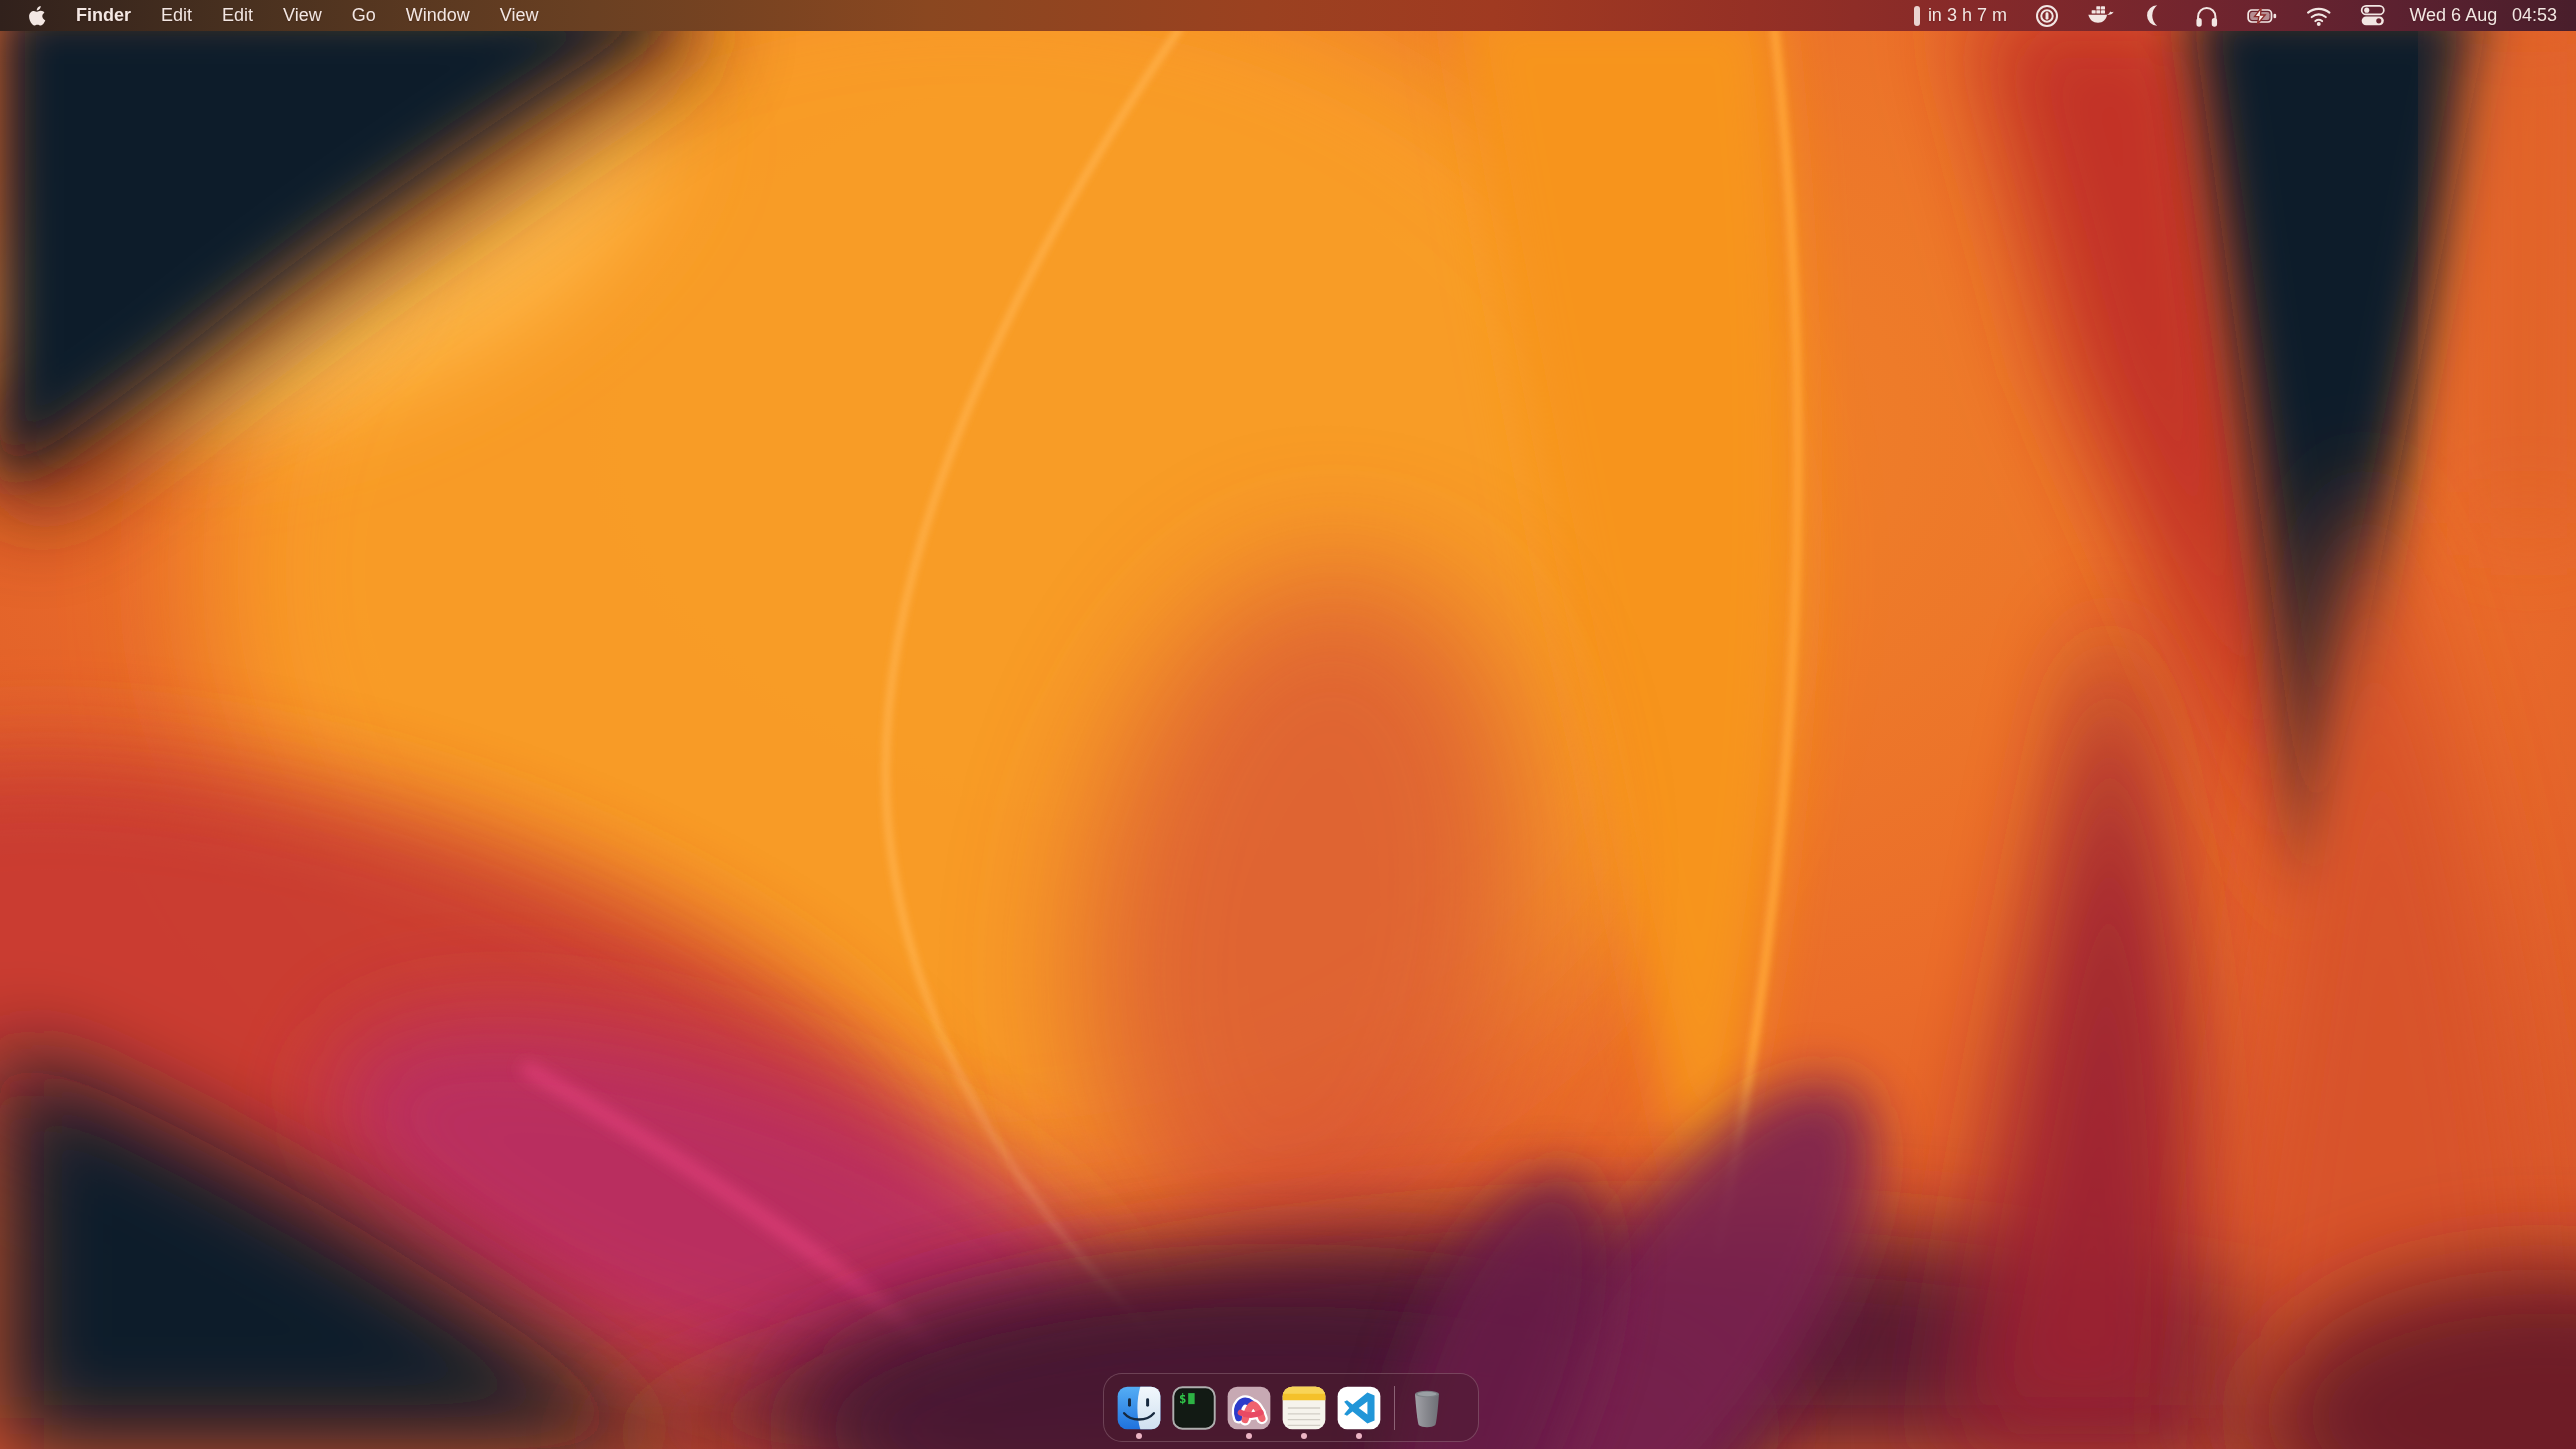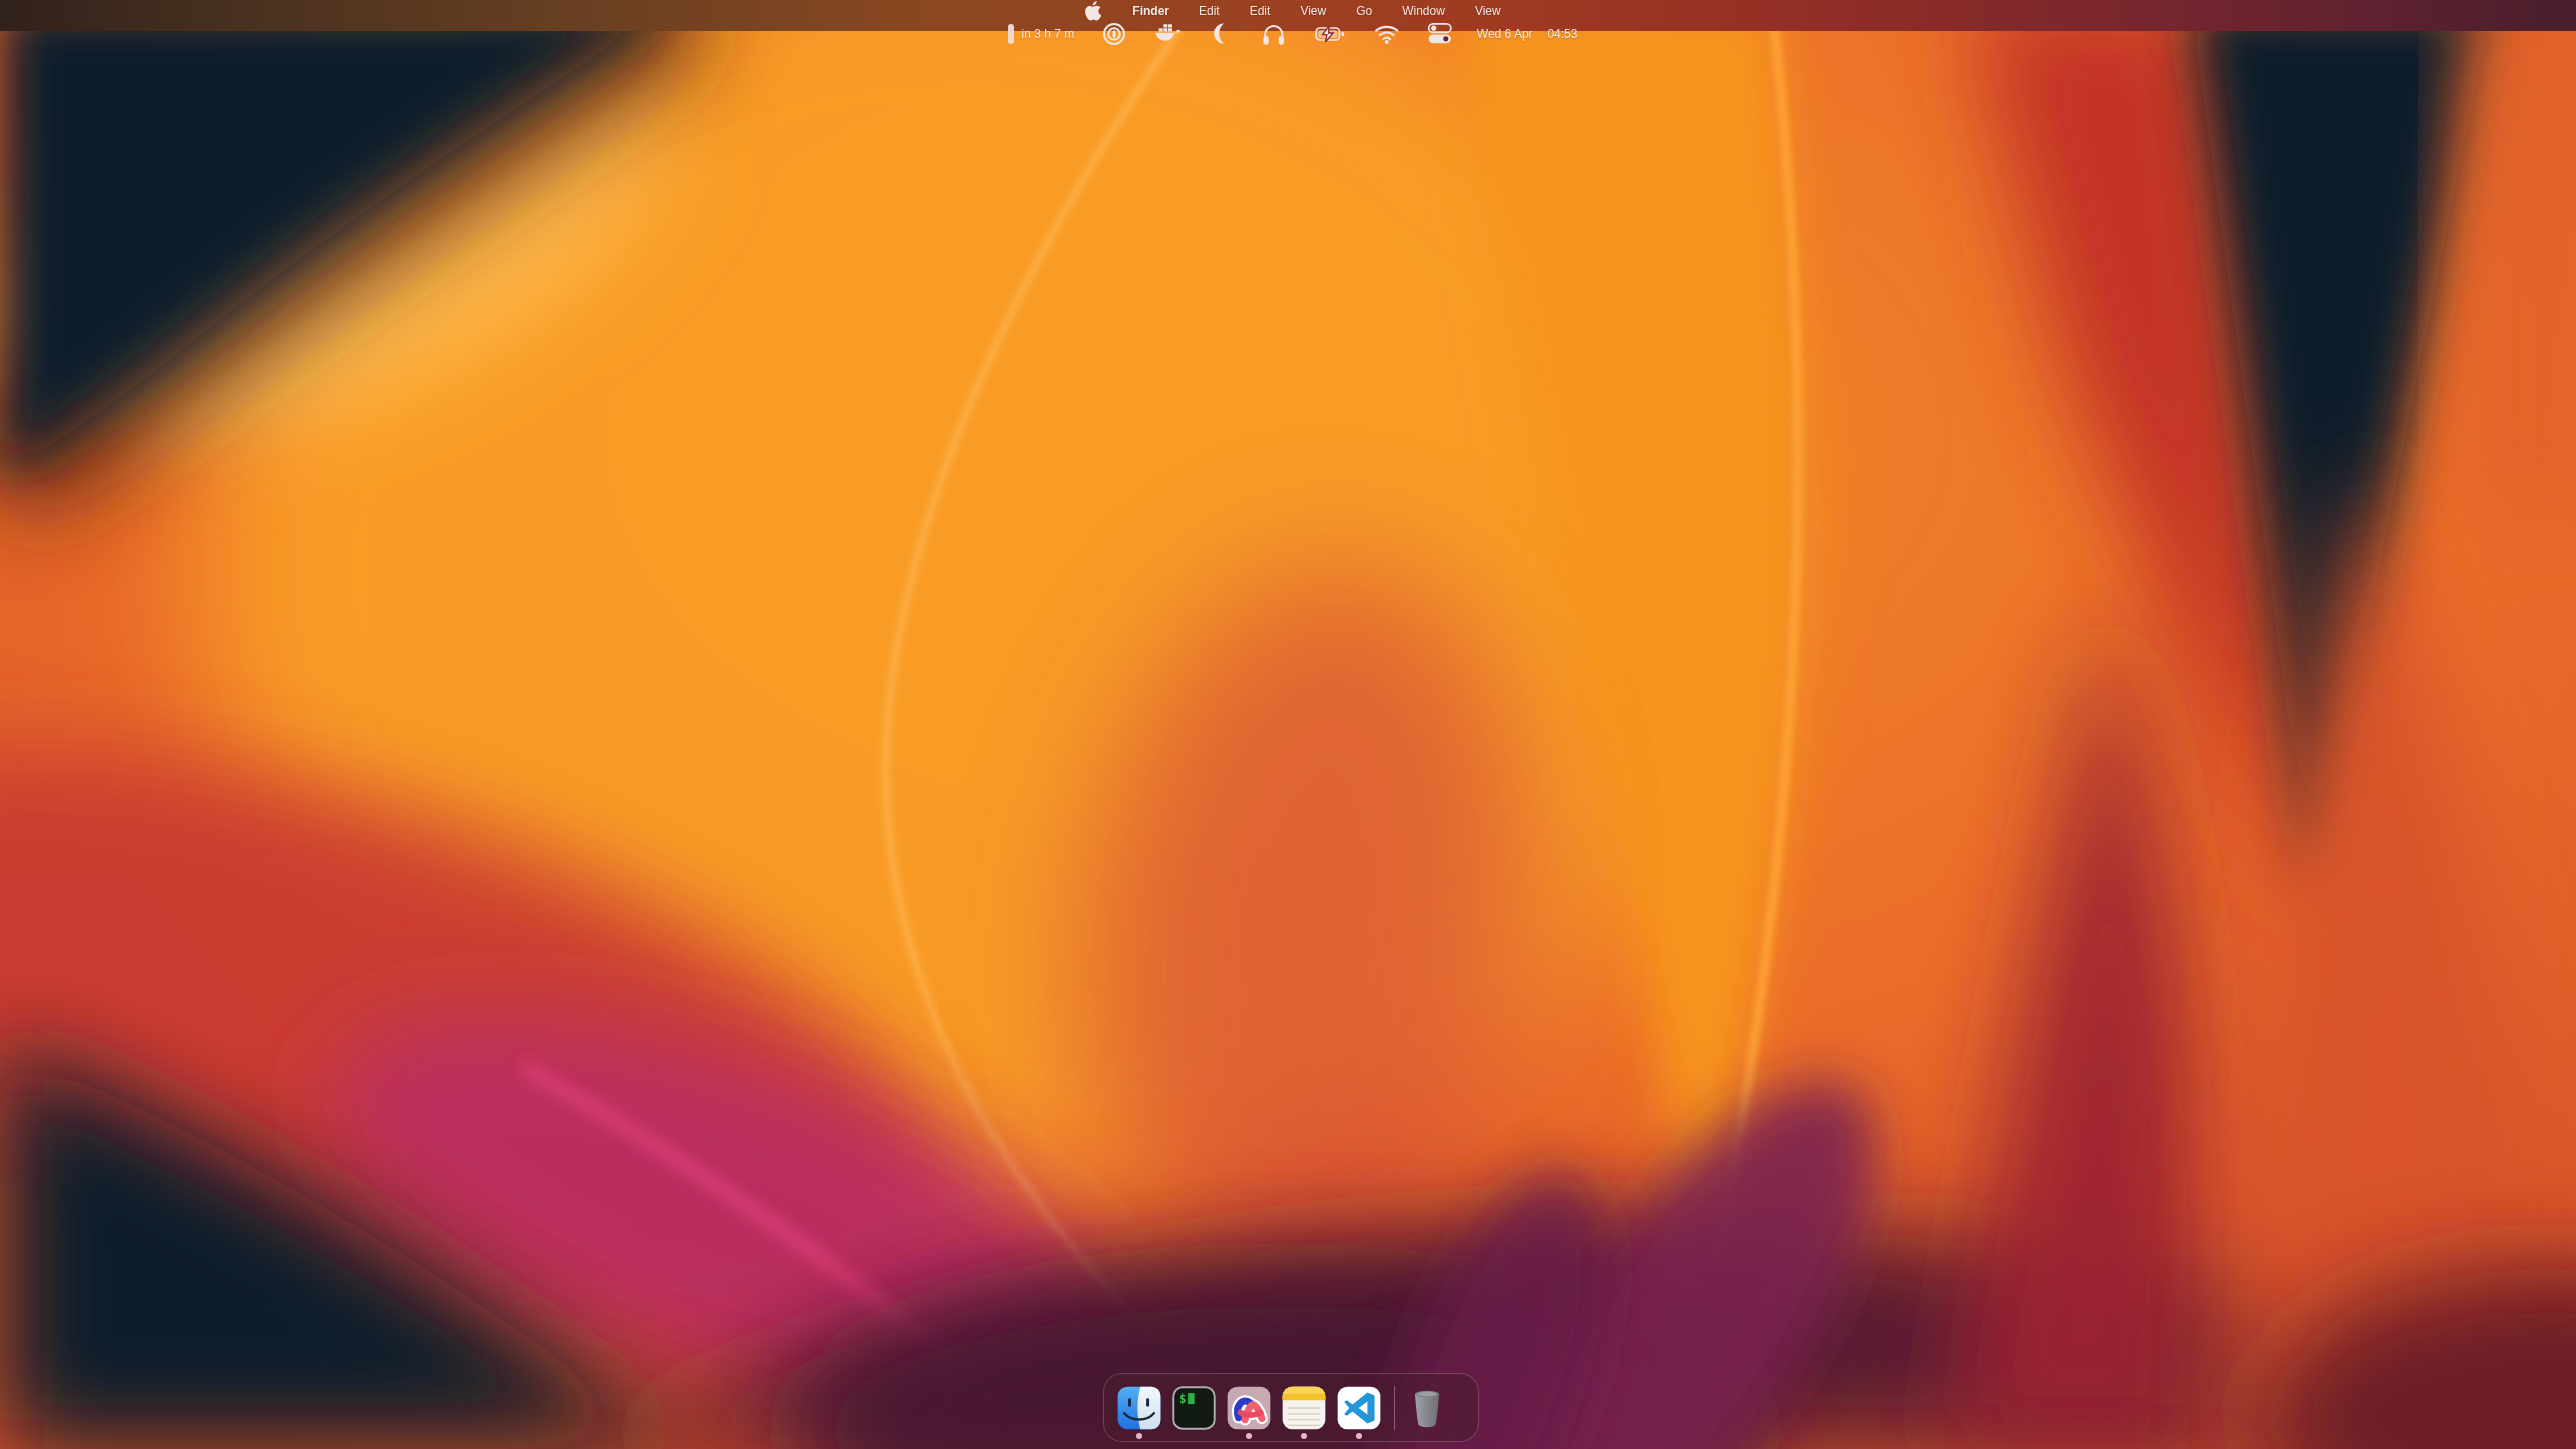--- a/index.html
+++ b/index.html
@@ -13,24 +13,23 @@
   
   .menubar{
     position:absolute;top:0;left:0;width:100%;height:31px;
     box-sizing:border-box;
     display:flex;align-items:center;justify-content:space-between;
     padding:0 19px 0 28px;
     background:linear-gradient(90deg,
       #31211c 0%, #48301f 9%, #6a4022 23%, #8a4720 36%, #9b4120 49%,
       #a03a21 58%, #953025 68%, #872a29 76%, #73252e 85%, #5c2130 93%, #491e2b 100%);
     color:#f3e7e3;
-    font-size:12px;
+    font-size:18px;
     text-shadow:0 0.7px 1.3px rgba(40,10,10,.25);
     z-index:5;
-    flex-direction:column;
   }
   .menubar-left{display:flex;align-items:center;gap:30px;}
   .menubar-left .app-name{font-weight:700;}
   .menu-item{white-space:nowrap;cursor:default;}
   .apple-logo{display:flex;align-items:center;}
   .menubar-right{display:flex;align-items:center;gap:28px;}
   .status-item{display:flex;align-items:center;}
   .timer-chip{display:flex;align-items:center;gap:8px;}
   .timer-bar{width:6px;height:20px;border-radius:3.4px;background:#efdcd8;opacity:.95;}
   .clock{display:flex;align-items:center;gap:14.8px;margin-left:-4px;}
@@ -205,21 +204,21 @@
       <span class="status-item" aria-label="control-center">
         <svg class="mb-icon" width="25.5" height="23" viewBox="0 0 38 34" aria-hidden="true">
           <rect x="2.5" y="2.5" width="33" height="13" rx="6.5" fill="none" stroke="#f2e6e3" stroke-width="2.6"></rect>
           <circle cx="10" cy="9" r="3.8" fill="#f2e6e3"></circle>
           <rect x="2.5" y="18.5" width="33" height="13" rx="6.5" fill="#f2e6e3"></rect>
           <circle cx="28" cy="25" r="3.8" fill="#66222f"></circle>
         </svg>
       </span>
 
       <span class="clock">
-        <span>Wed 6 Apr</span>
+        <span>Wed 6 Aug</span>
         <span>04:53</span>
       </span>
     </div>
   </header>
 
   <footer class="dock">
 
     <div class="dock-item" aria-label="Finder">
       <svg viewBox="0 0 68 68" aria-hidden="true">
         <defs>

